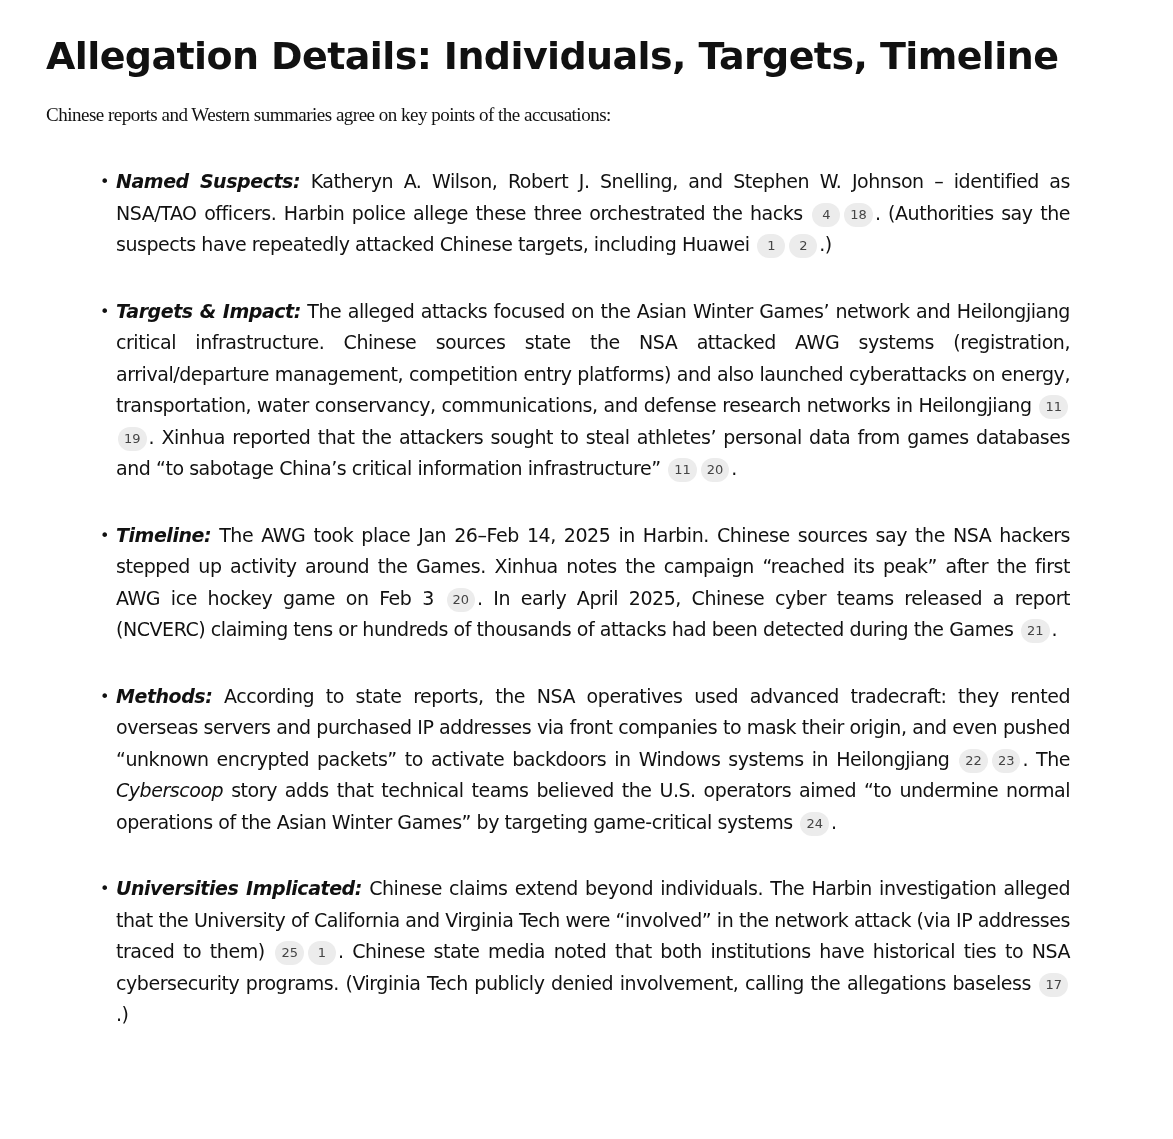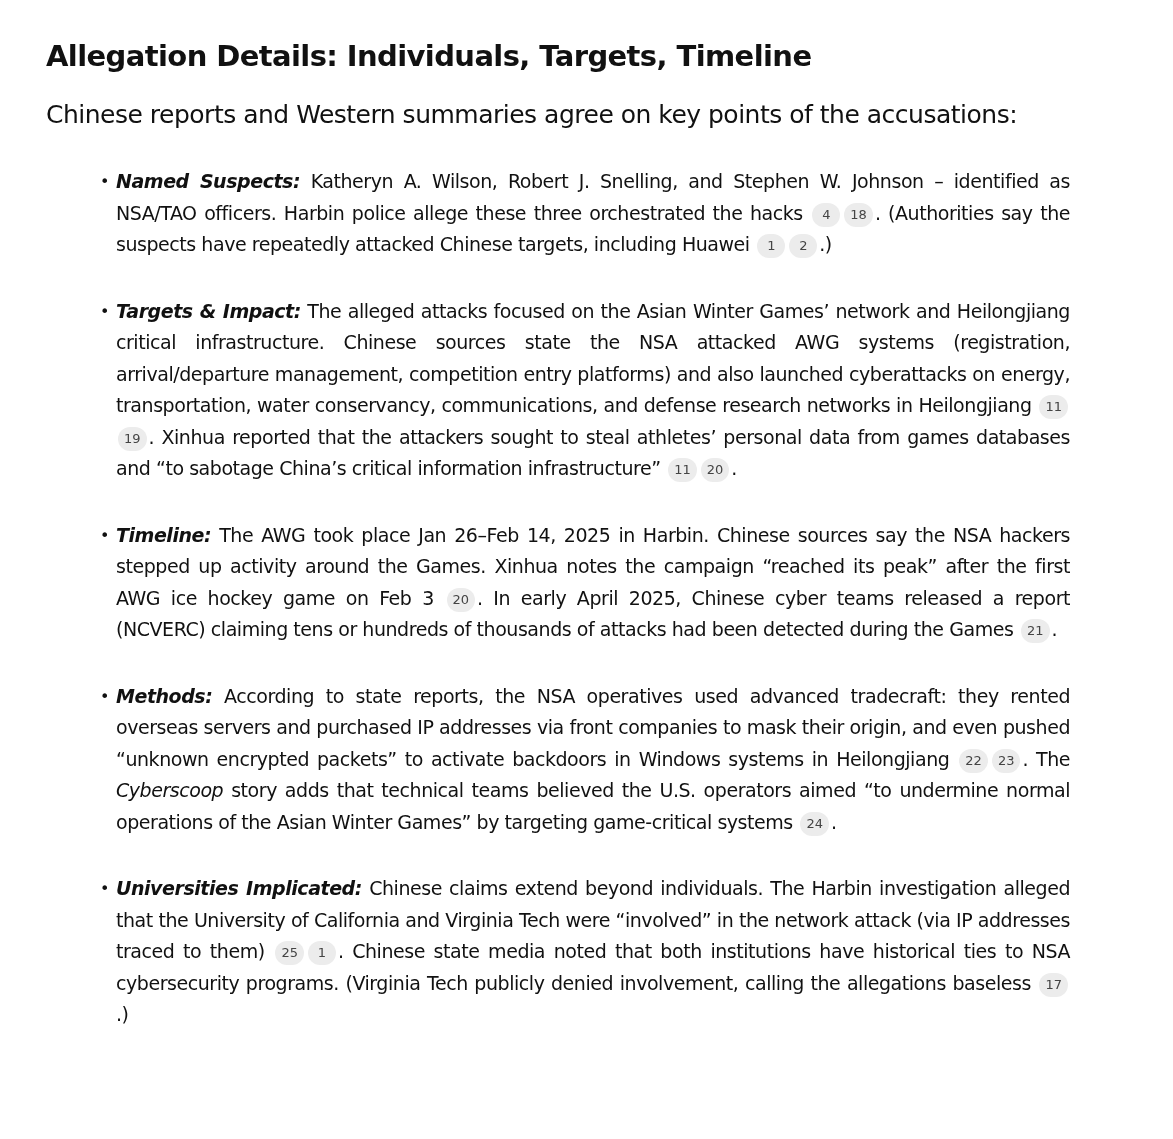--- a/index.html
+++ b/index.html
@@ -5,30 +5,31 @@
   html, body { margin: 0; padding: 0; background: #ffffff; }
   body {
     width: 1173px; height: 1139px; overflow: hidden;
     font-family: "DejaVu Sans", sans-serif;
     color: #111111;
   }
   .page { padding: 30px 46px 0 46px; }
   h1 {
     font-family: "DejaVu Sans", sans-serif;
     font-weight: bold;
-    font-size: 29px;
+    font-size: 38px;
     letter-spacing: -0.6px;
     margin: 4px 0 8px 0;
     line-height: 44px;
   }
   .intro {
-    font-size: 25px;
+    font-size: 19px;
     letter-spacing: -0.5px;
     margin: 22px 0 0 0;
     line-height: 30px;
+    font-family: Liberation Serif, serif;
   }
   ul.points {
     list-style: none;
     margin: 36px 0 0 0;
     padding: 0 0 0 70px;
     width: 954px;
   }
   ul.points li {
     position: relative;
     font-size: 19px;

